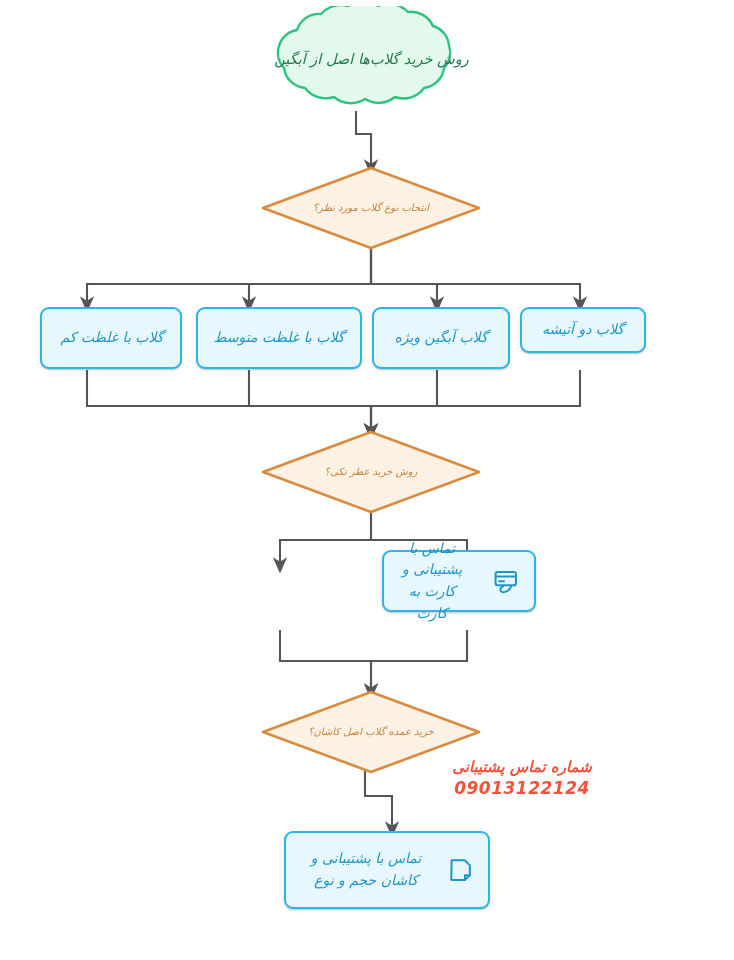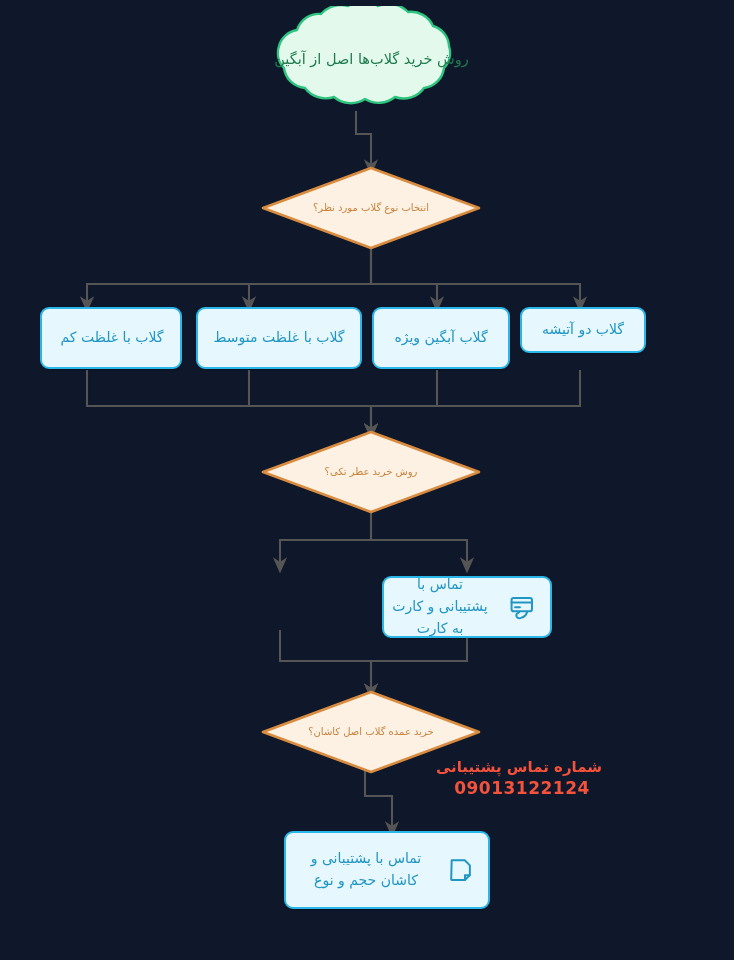--- a/index.html
+++ b/index.html
@@ -4,23 +4,24 @@
 <style>
   html, body {
     margin: 0;
     padding: 0;
     background: #000000;
   }
   #canvas {
     position: relative;
     width: 734px;
     height: 960px;
-    background: #0f172a;
+    background: #ffffff;
     overflow: hidden;
     font-family: "DejaVu Sans", "Liberation Sans", sans-serif;
+    font-style: italic;
   }
   #edges {
     position: absolute;
     left: 0;
     top: 0;
     width: 734px;
     height: 960px;
     pointer-events: none;
   }
   .node {
@@ -224,21 +225,21 @@
   </div>
 
   <div class="diamond" style="left:261px; top:430px; width:220px; height:84px;">
     <svg class="diamond-svg" width="220" height="84" viewBox="0 0 220 84" xmlns="http://www.w3.org/2000/svg">
       <polygon points="110,2 218,42 110,82 2,42" fill="#fdf1e4" stroke="#d98c40" stroke-width="2.6" stroke-linejoin="round"></polygon>
     </svg>
     <div class="diamond-label">روش خرید عطر تکی؟</div>
   </div>
 
 
-  <div class="node box with-icon" style="left:382px; top:576px; width:170px; height:62px;gap:20px;">
+  <div class="node box with-icon" style="left:382px; top:550px; width:154px; height:62px;gap:20px;">
     <span class="icon">
       <svg viewBox="0 0 24 24" fill="none" stroke="currentColor" stroke-width="1.7" stroke-linecap="round" stroke-linejoin="round">
         <rect x="2.2" y="4.2" width="17.5" height="11.5" rx="1.8"></rect>
         <line x1="2.2" y1="8.2" x2="19.7" y2="8.2"></line>
         <line x1="5.2" y1="12.2" x2="9.4" y2="12.2"></line>
         <path d="M8.6,16.6 c-1.6,0.6 -2.6,2 -2.2,3.3 c0.4,1.3 2.1,1.9 3.9,1.4
                  c2.6,-0.7 4.6,-2.7 5.2,-4.9"></path>
       </svg>
     </span>
     <span class="txt">تماس با پشتیبانی و کارت به کارت</span>

